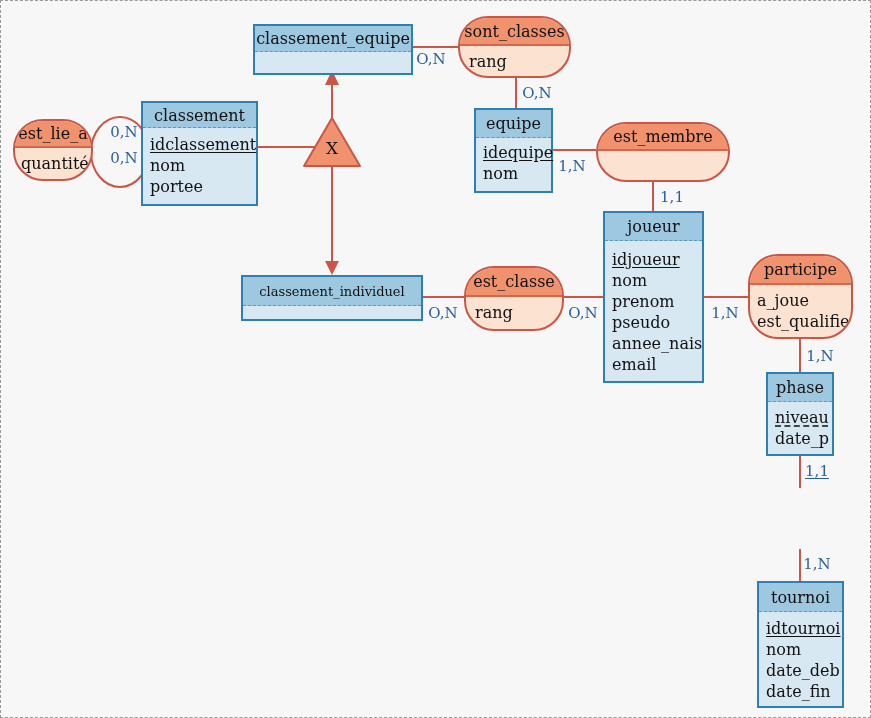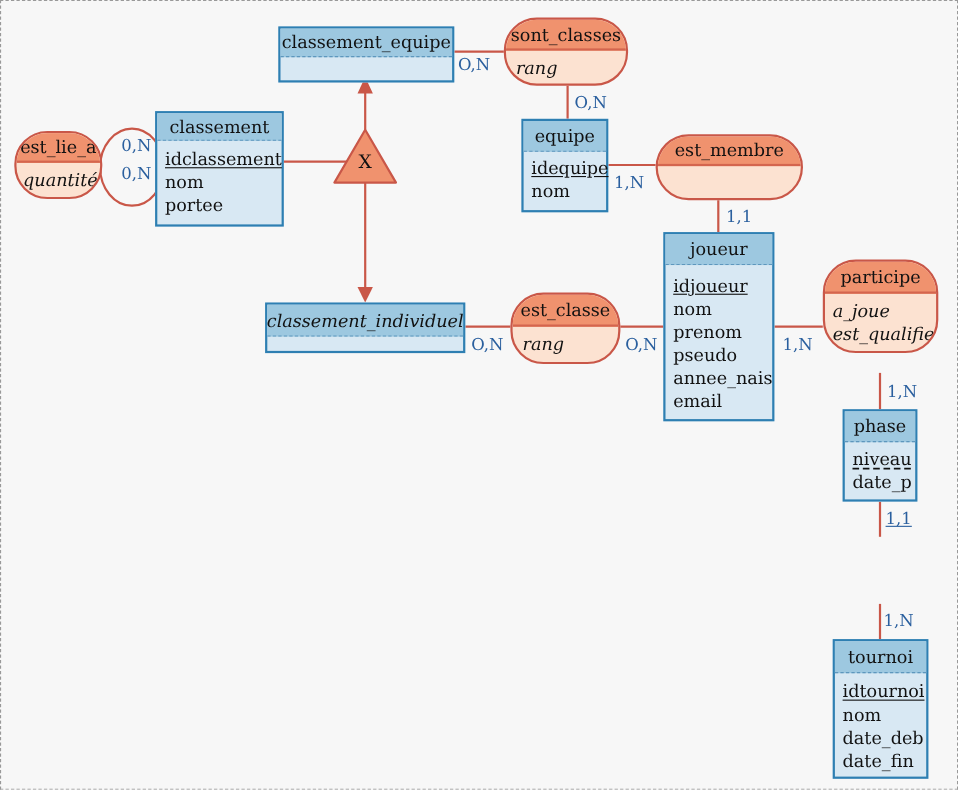--- a/index.html
+++ b/index.html
@@ -17,25 +17,25 @@
           box-sizing:border-box;}
   .entity .hd{background:var(--ehead);border-bottom:1px dashed var(--esep);
           display:flex;align-items:center;justify-content:center;font-size:16px;
           white-space:nowrap;box-sizing:border-box;}
   .assoc{position:absolute;z-index:2;border:2px solid var(--ab);background:var(--abody);
           border-radius:30px;overflow:hidden;box-sizing:border-box;}
   .assoc .hd{background:var(--ahead);border-bottom:2px solid var(--asep);
           display:flex;align-items:center;justify-content:center;font-size:16px;
           white-space:nowrap;box-sizing:border-box;}
   .bd{padding:6px 6px 0 7px;font-size:16px;}
-  .assoc .bd{padding:5px 8px 0 9px;font-style:italic;}
+  .assoc .bd{padding:5px 8px 0 9px;}
   .attr{line-height:21px;white-space:nowrap;}
   .u-solid{text-decoration:underline;text-underline-offset:2px;}
   .u-dashed{text-decoration:underline dashed;text-underline-offset:3px;}
-  .smalltxt .hd{font-size:16px;font-style:italic;}
+  .smalltxt .hd{font-size:13px;}
   .card{position:absolute;z-index:3;color:var(--card);font-size:15px;
         transform:translate(-50%,-50%);white-space:nowrap;}
   .card.u{text-decoration:underline;text-underline-offset:2px;}
   .xlabel{position:absolute;z-index:3;transform:translate(-50%,-50%);
         font-size:17px;color:var(--txt);}
 </style>
 </head>
 <body>
 
 <div class="canvas">
@@ -140,21 +140,21 @@
     <div class="bd"></div>
   </div>
 
   <div class="assoc" style="left:463px;top:265px;width:100px;height:65px">
     <div class="hd" style="height:29px">est_classe</div>
     <div class="bd">
       <div class="attr">rang</div>
     </div>
   </div>
 
-  <div class="assoc" style="left:747px;top:235px;width:105px;height:85px">
+  <div class="assoc" style="left:747px;top:253px;width:105px;height:85px">
     <div class="hd" style="height:29px">participe</div>
     <div class="bd" style="padding-left:7px">
       <div class="attr">a_joue</div>
       <div class="attr">est_qualifie</div>
     </div>
   </div>
 
 
   <span class="card" style="left:123px;top:131px">0,N</span>
   <span class="card" style="left:123px;top:157px">0,N</span>

